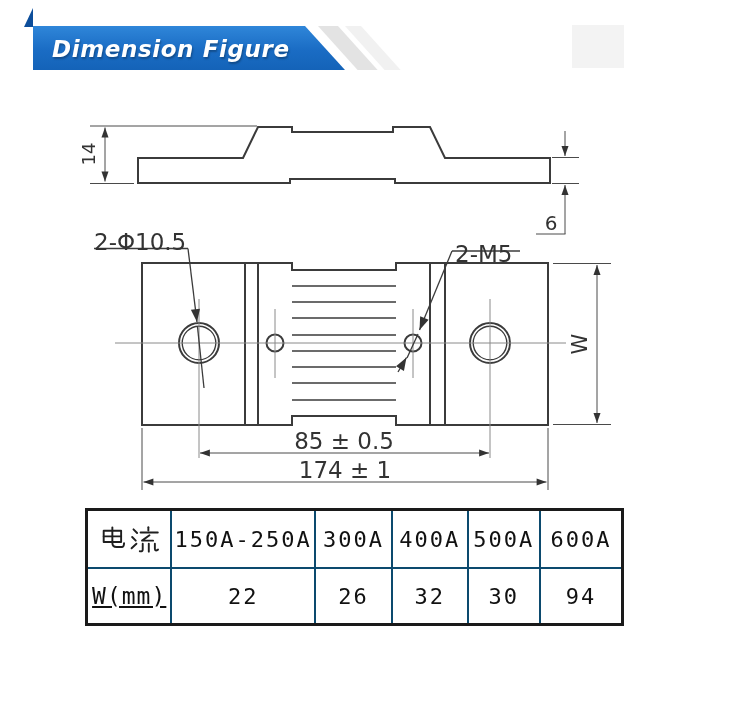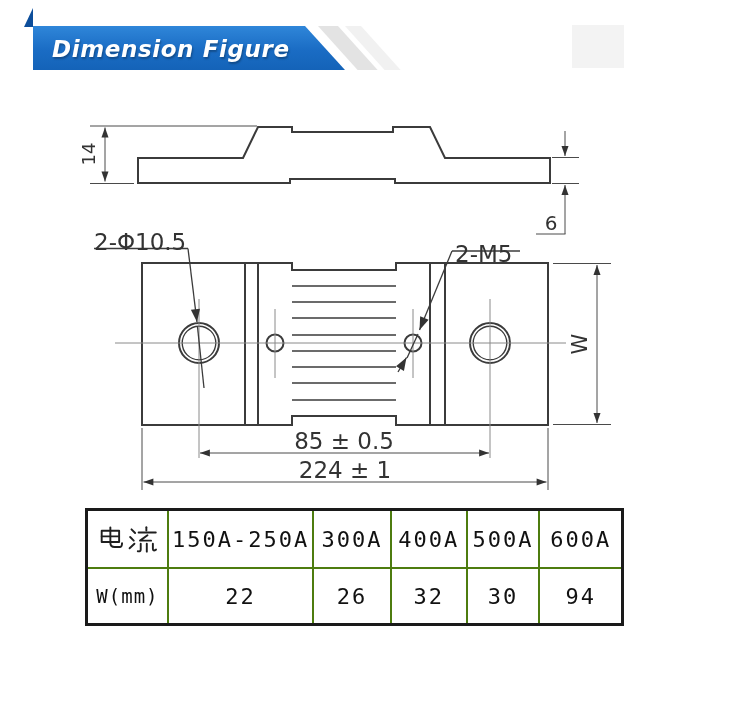--- a/index.html
+++ b/index.html
@@ -30,21 +30,21 @@
   .draw{position:absolute;left:0;top:0;width:750px;height:702px;}
   .dim-label{position:absolute;color:#333;font-family:"DejaVu Sans", sans-serif;
      white-space:nowrap;font-size:23px;}
   .centered{transform:translate(-50%,-50%);}
   .rot{transform:translate(-50%,-50%) rotate(-90deg);}
 
   
   .spec-wrap{position:absolute;left:85px;top:508px;}
   table.spec{border-collapse:collapse;table-layout:fixed;border:3px solid #1a1a1a;
      font-family:"DejaVu Sans Mono", monospace;color:#111;}
-  table.spec td{border:2px solid #4d7c0f;text-align:center;vertical-align:middle;
+  table.spec td{border:2px solid #0c4a6e;text-align:center;vertical-align:middle;
      padding:0;font-size:22px;letter-spacing:2px;}
   tr.r1 td{height:56px;}
   tr.r2 td{height:54px;}
   .cjk-svg{display:block;margin:0 auto;}
 </style>
 </head>
 <body>
 
 <div class="page">
 
@@ -132,21 +132,21 @@
       <line x1="143.5" y1="482" x2="546.5" y2="482" marker-start="url(#arw)" marker-end="url(#arw)"></line>
     </g>
   </svg>
 
   <div class="dim-label rot" style="left:88px;top:154px;font-size:18px;">14</div>
   <div class="dim-label centered" style="left:551px;top:223px;font-size:20px;">6</div>
   <div class="dim-label" style="left:94px;top:229px;">2-Φ10.5</div>
   <div class="dim-label" style="left:455px;top:241px;">2-M5</div>
   <div class="dim-label rot" style="left:580px;top:344px;font-size:21px;">W</div>
   <div class="dim-label centered" style="left:344px;top:441px;">85 ± 0.5</div>
-  <div class="dim-label centered" style="left:345px;top:470px;">224 ± 1</div>
+  <div class="dim-label centered" style="left:345px;top:470px;">174 ± 1</div>
 
   <div class="spec-wrap">
     <table class="spec">
       <colgroup>
         <col style="width:89px">
           <col style="width:176px">
           <col style="width:84px">
         <col style="width:82px">
           <col style="width:77px">
           <col style="width:92px">
@@ -171,21 +171,21 @@
             </g>
           </svg>
         </td>
         <td>150A-250A</td>
         <td>300A</td>
         <td>400A</td>
         <td>500A</td>
         <td>600A</td>
       </tr>
       <tr class="r2">
-        <td style="font-size:19px;letter-spacing:1px;">W(mm)</td>
+        <td style="font-size:23px;letter-spacing:1px;text-decoration:underline;">W(mm)</td>
         <td>22</td>
         <td>26</td>
         <td>32</td>
         <td>30</td>
         <td>94</td>
       </tr>
     </tbody>
       </table>
   </div>
 

